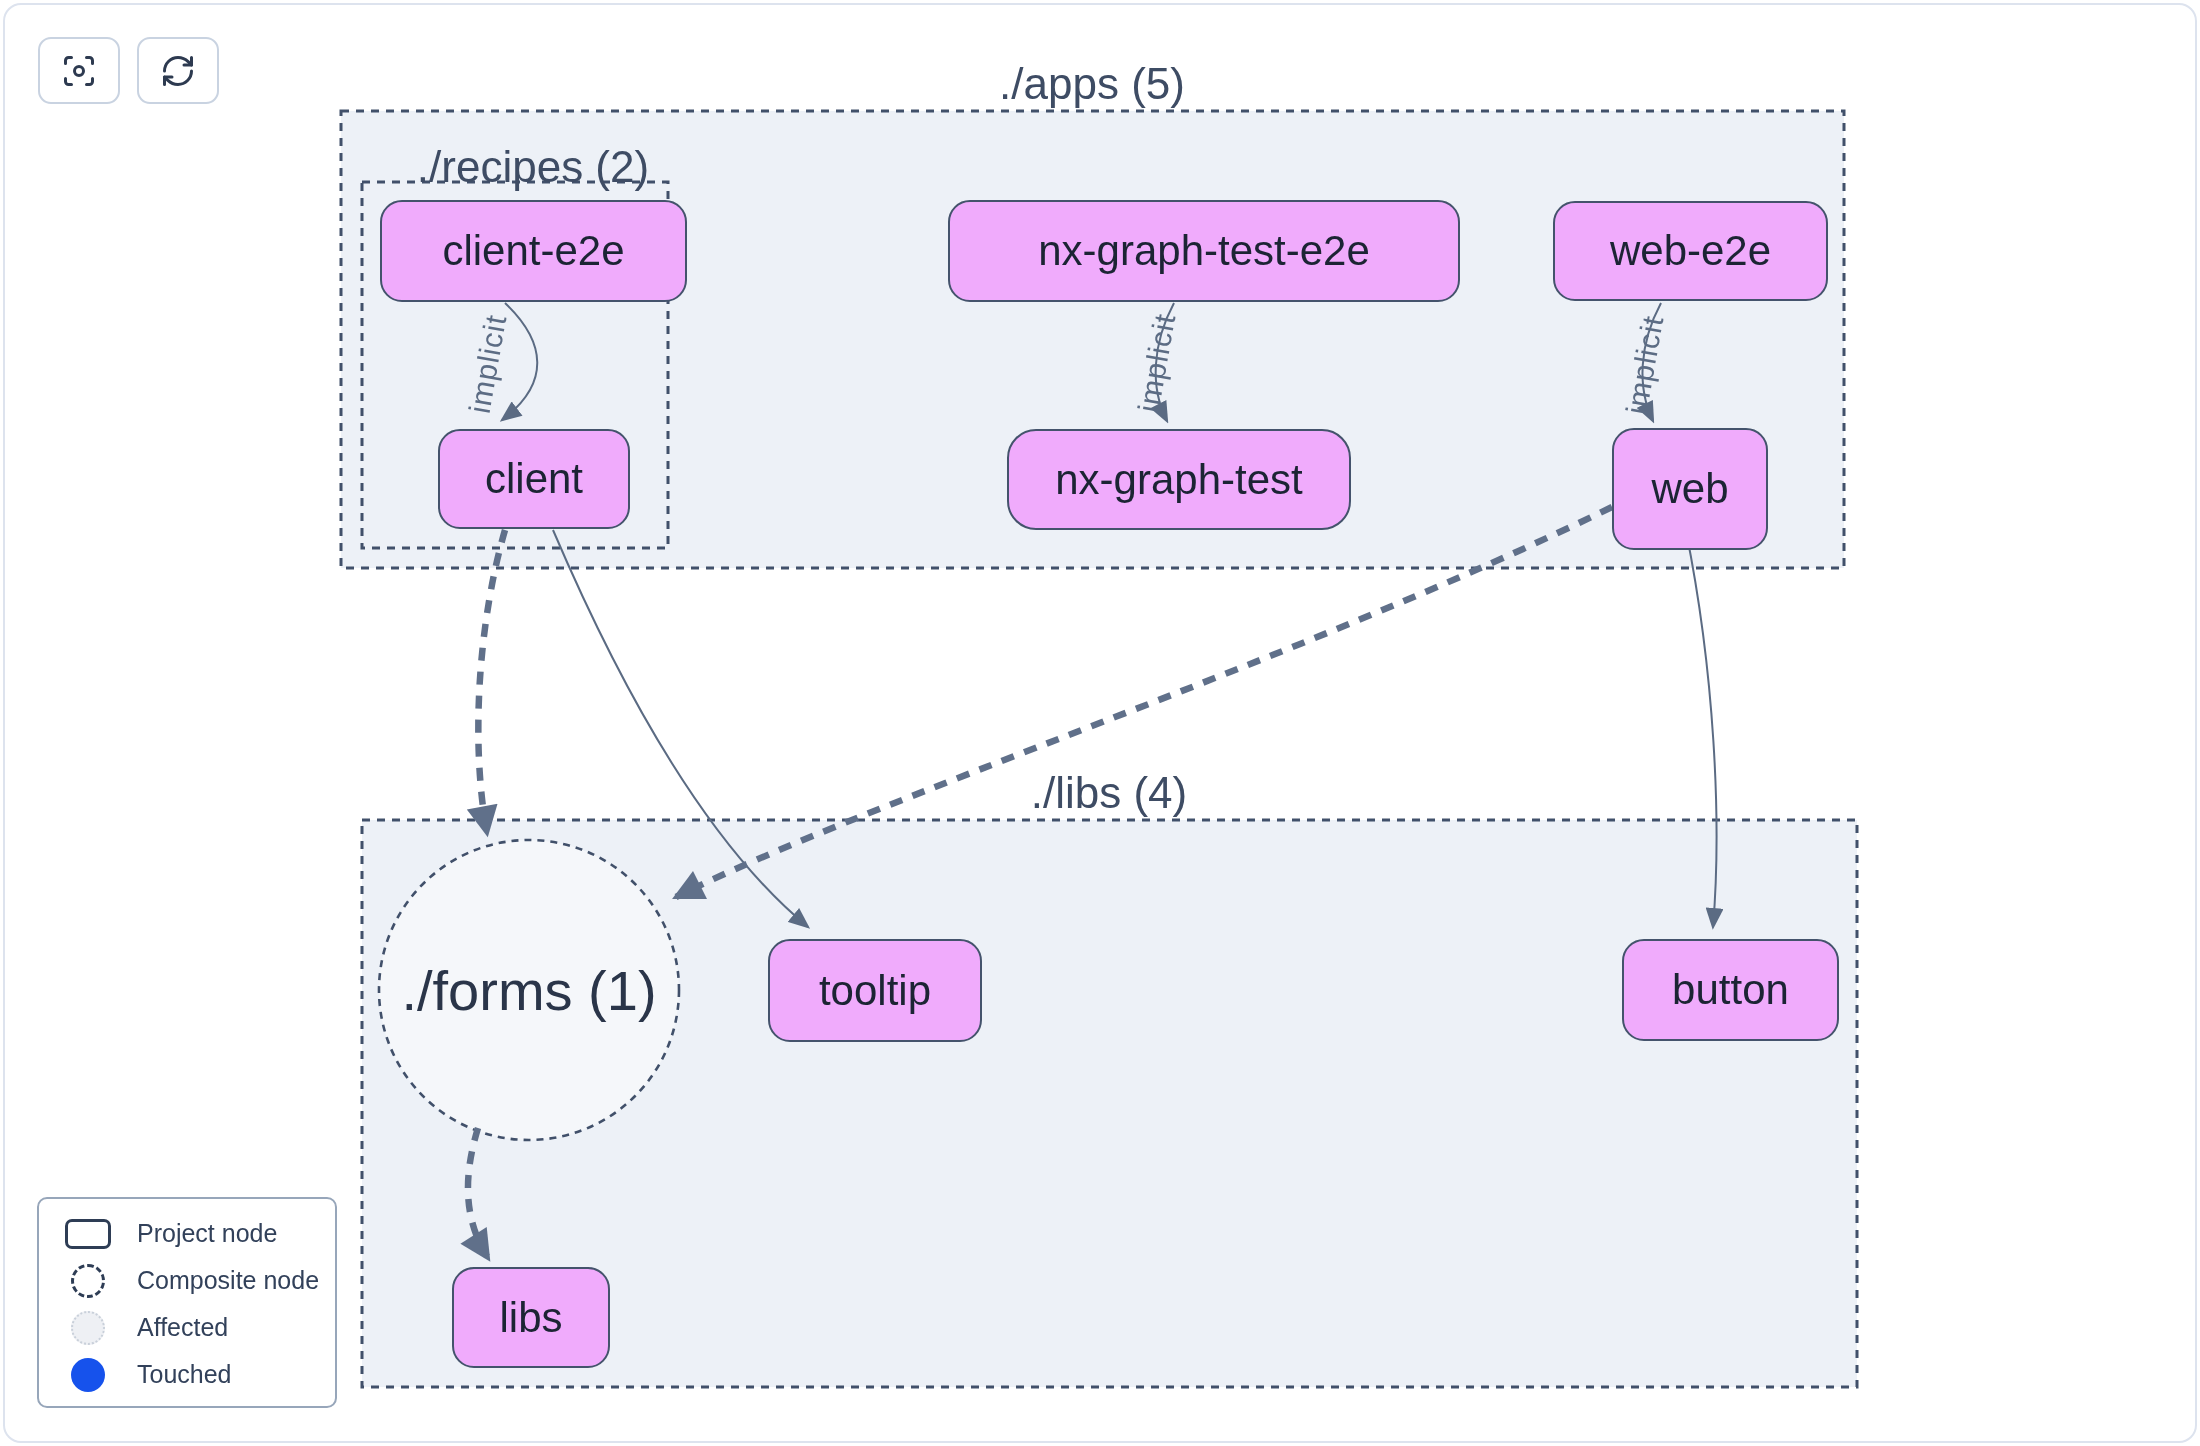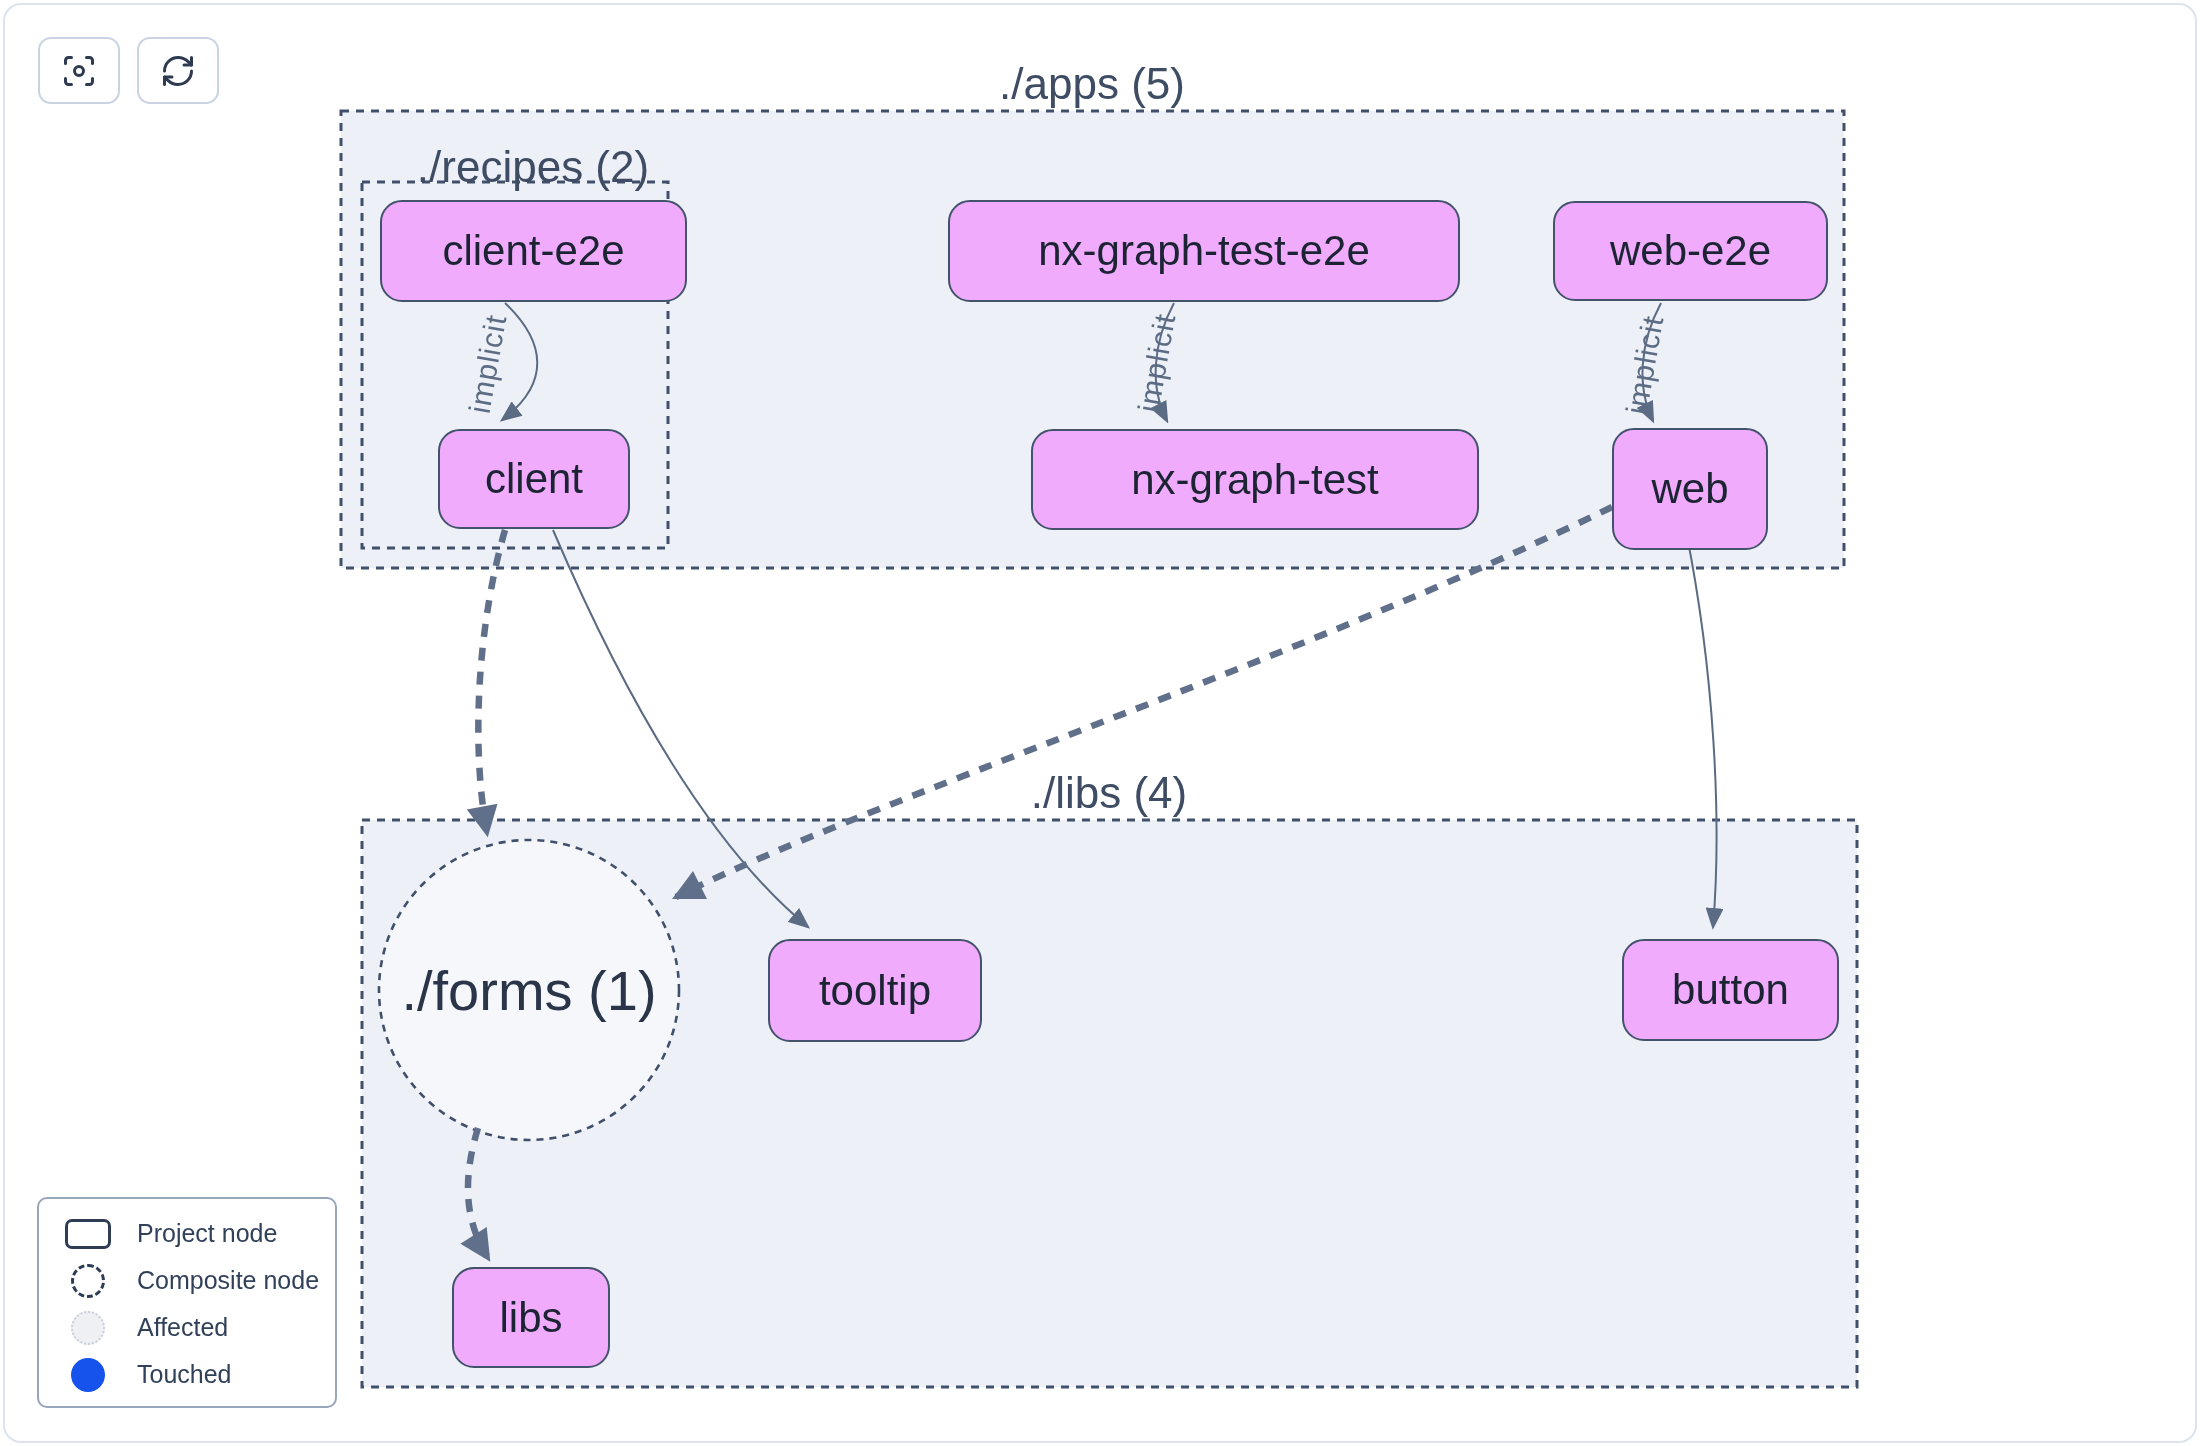--- a/index.html
+++ b/index.html
@@ -85,21 +85,21 @@
 
   <div class="group-label" style="left:1092px;top:62px;">./apps (5)</div>
   <div class="group-label" style="left:533px;top:133px;margin-top:12px;">./recipes (2)</div>
   <div class="group-label" style="left:1109px;top:771px;">./libs (4)</div>
   <div class="forms-label" style="left:529px;top:990px;">./forms (1)</div>
 
   <div class="node" style="left:380px;top:200px;width:307px;height:102px;">client-e2e</div>
   <div class="node" style="left:948px;top:200px;width:512px;height:102px;">nx-graph-test-e2e</div>
   <div class="node" style="left:1553px;top:201px;width:275px;height:100px;">web-e2e</div>
   <div class="node" style="left:438px;top:429px;width:192px;height:100px;">client</div>
-  <div class="node" style="left:1031px;top:429px;width:448px;height:101px;">nx-graph-test</div>
+  <div class="node" style="left:1007px;top:429px;width:344px;height:101px;border-radius:29px;">nx-graph-test</div>
   <div class="node" style="left:1612px;top:428px;width:156px;height:122px;">web</div>
   <div class="node" style="left:768px;top:939px;width:214px;height:103px;">tooltip</div>
   <div class="node" style="left:1622px;top:939px;width:217px;height:102px;">button</div>
   <div class="node" style="left:452px;top:1267px;width:158px;height:101px;">libs</div>
 
   <div class="edge-label" style="left:488px;top:364px;">implicit</div>
   <div class="edge-label" style="left:1157px;top:363px;">implicit</div>
   <div class="edge-label" style="left:1645px;top:365px;">implicit</div>
 
   <div class="toolbar">

